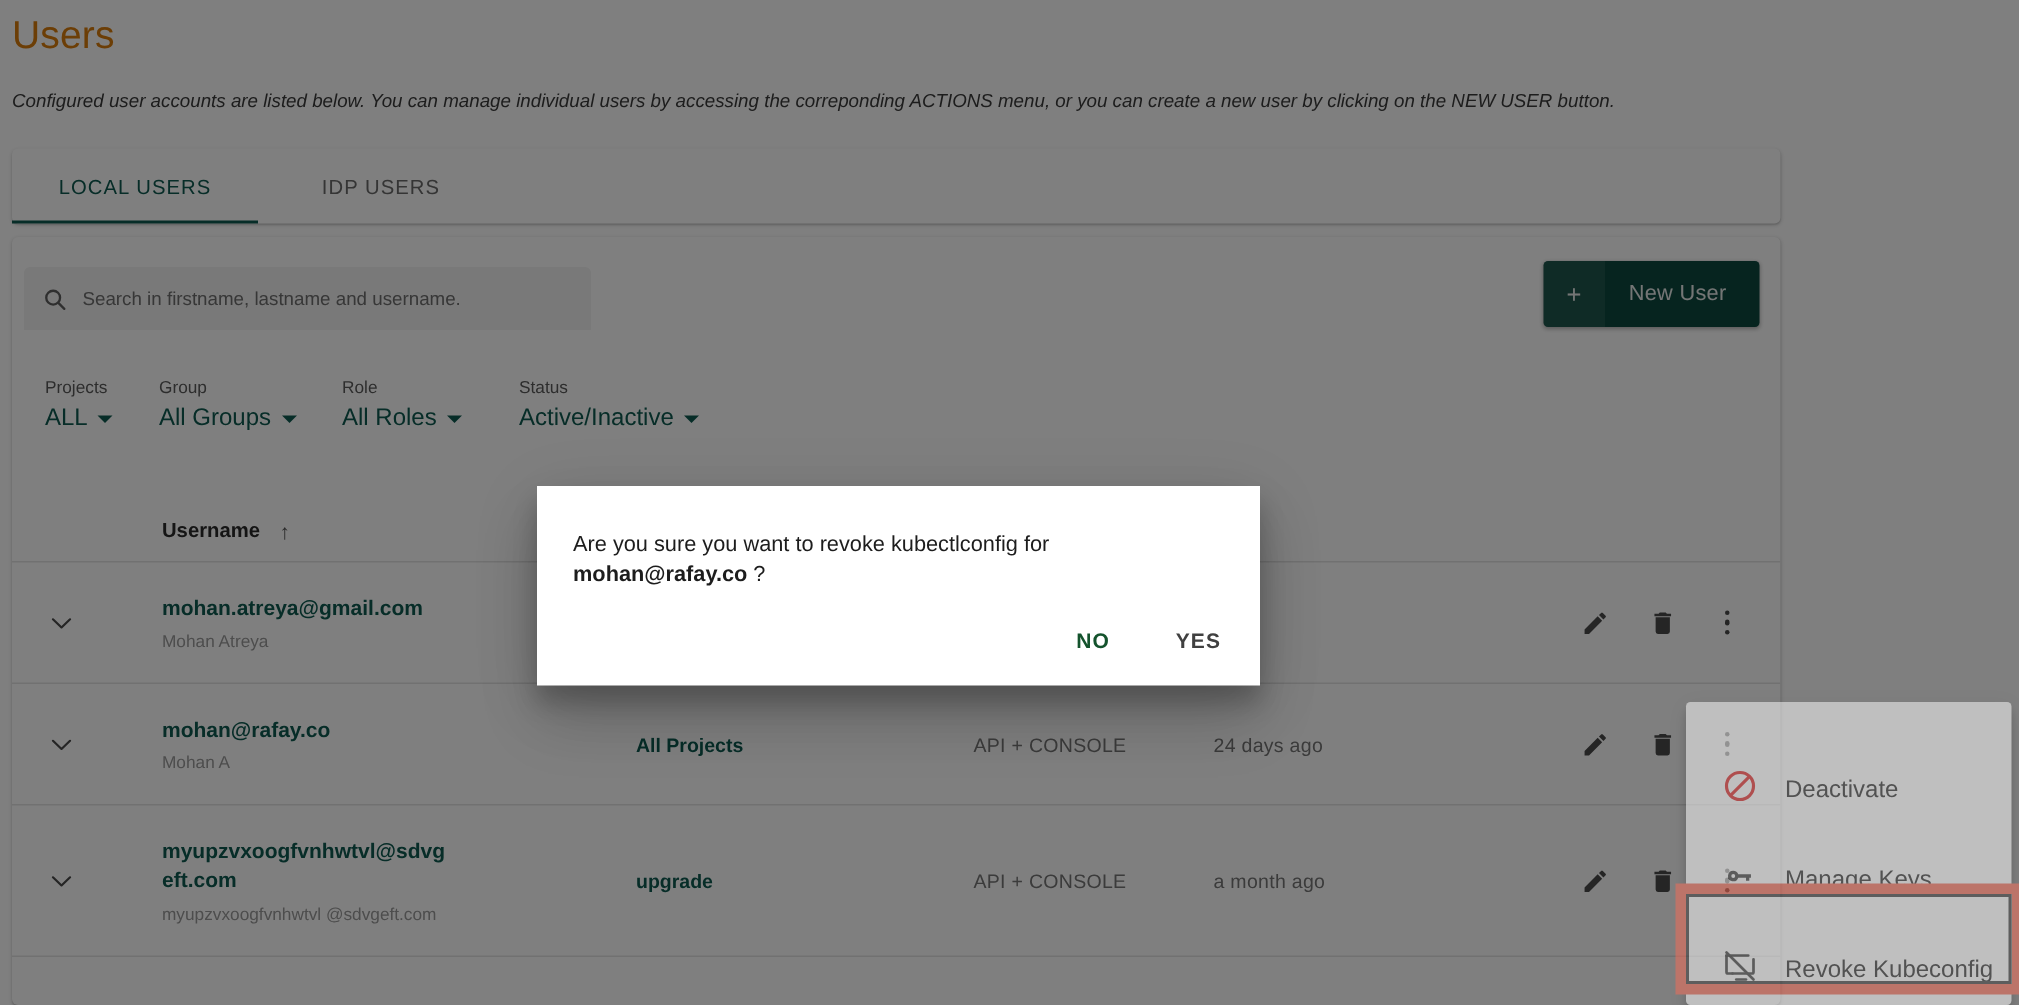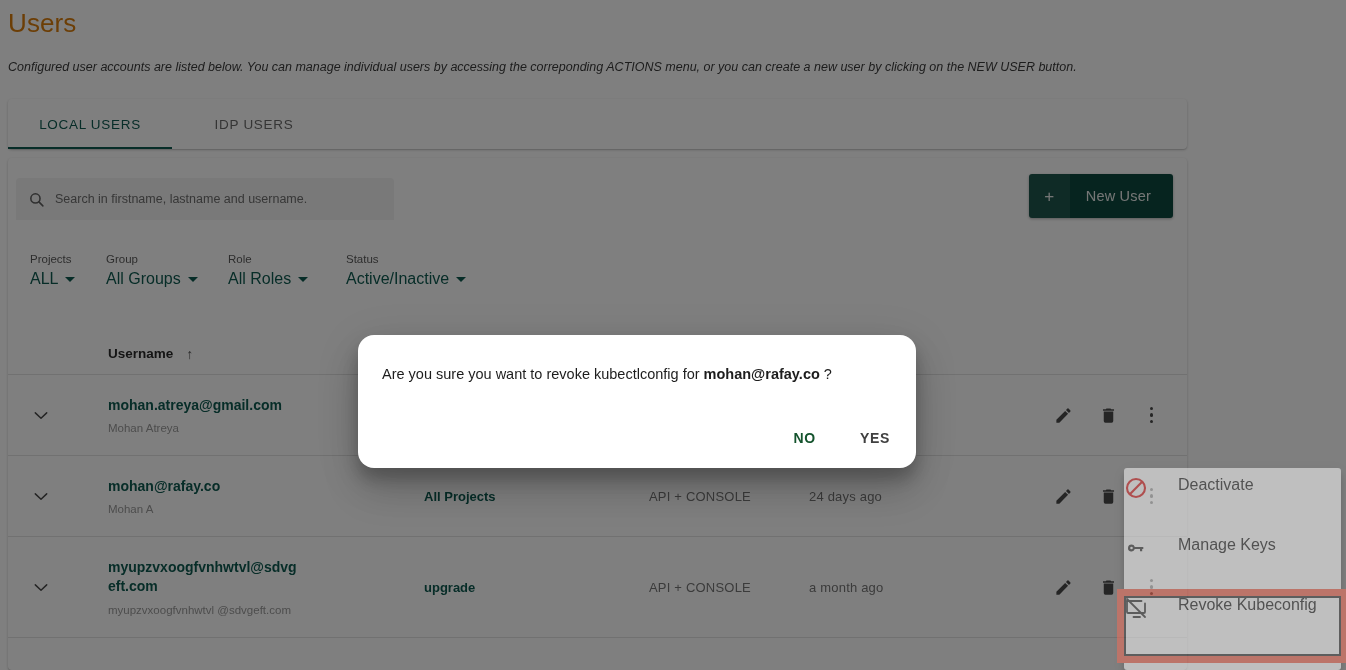--- a/index.html
+++ b/index.html
@@ -134,23 +134,23 @@
            max-width: 196px; word-break: break-word; }
   .ufull { color: #9a9a9a; font-size: 11.5px; margin-top: 8px; }
   .proj  { color: #0e5a50; font-size: 13px; font-weight: 600; }
   .access, .login { color: #767676; font-size: 13px; letter-spacing: .2px; }
   .act-icon { width: 19px; height: 19px; color: #4a4a4a; cursor: pointer; display:block; }
   .dots { display: flex; flex-direction: column; gap: 3px; cursor: pointer; padding: 2px 6px; }
   .dots i { width: 3.5px; height: 3.5px; border-radius: 50%; background: #4a4a4a; display: block; }
 
   
   .dialog {
-    position: absolute; left: 358px; top: 335px;
-    width: 558px; height: 133px;
-    background: #ffffff; border-radius: 16px;
+    position: absolute; left: 358px; top: 324px;
+    width: 482px; height: 133px;
+    background: #ffffff; border-radius: 0;
     box-shadow: 0 11px 15px rgba(0,0,0,.2), 0 9px 46px rgba(0,0,0,.12), 0 24px 38px rgba(0,0,0,.14);
     z-index: 60;
   }
   .dialog-body {
     padding: 29px 24px 0 24px; font-size: 14.5px; color: #1d1d1d; line-height: 1.4;
   }
   .dialog-body b { font-weight: 700; }
   .dialog-actions {
     position: absolute; right: 18px; bottom: 16px;
     display: flex; align-items: center; gap: 28px;
@@ -166,22 +166,22 @@
 
   
   .ctx-menu {
     position: absolute; left: 1124px; top: 468px;
     width: 217px; height: 202px;
     background: #ffffff; border-radius: 3px;
     box-shadow: 0 5px 5px rgba(0,0,0,.2), 0 3px 14px rgba(0,0,0,.12), 0 8px 10px rgba(0,0,0,.14);
     z-index: 55; padding-top: 8px;
   }
   .ctx-item {
-    display: flex; align-items: flex-start; gap: 30px;
-    height: 60px; cursor: pointer;
+    display: flex; align-items: flex-end; gap: 18px;
+    height: 60px; padding-left: 24px; cursor: pointer;
     font-size: 16px; color: #262626;
   }
   .ctx-icon { width: 24px; height: 24px; flex: none; display: block; }
   .ctx-item.highlighted {
     position: relative;
     outline: 2px solid #3c3c3c; outline-offset: -2px;
     box-shadow: 0 0 0 7px #f96a55;
   }
 </style>
 </head>

